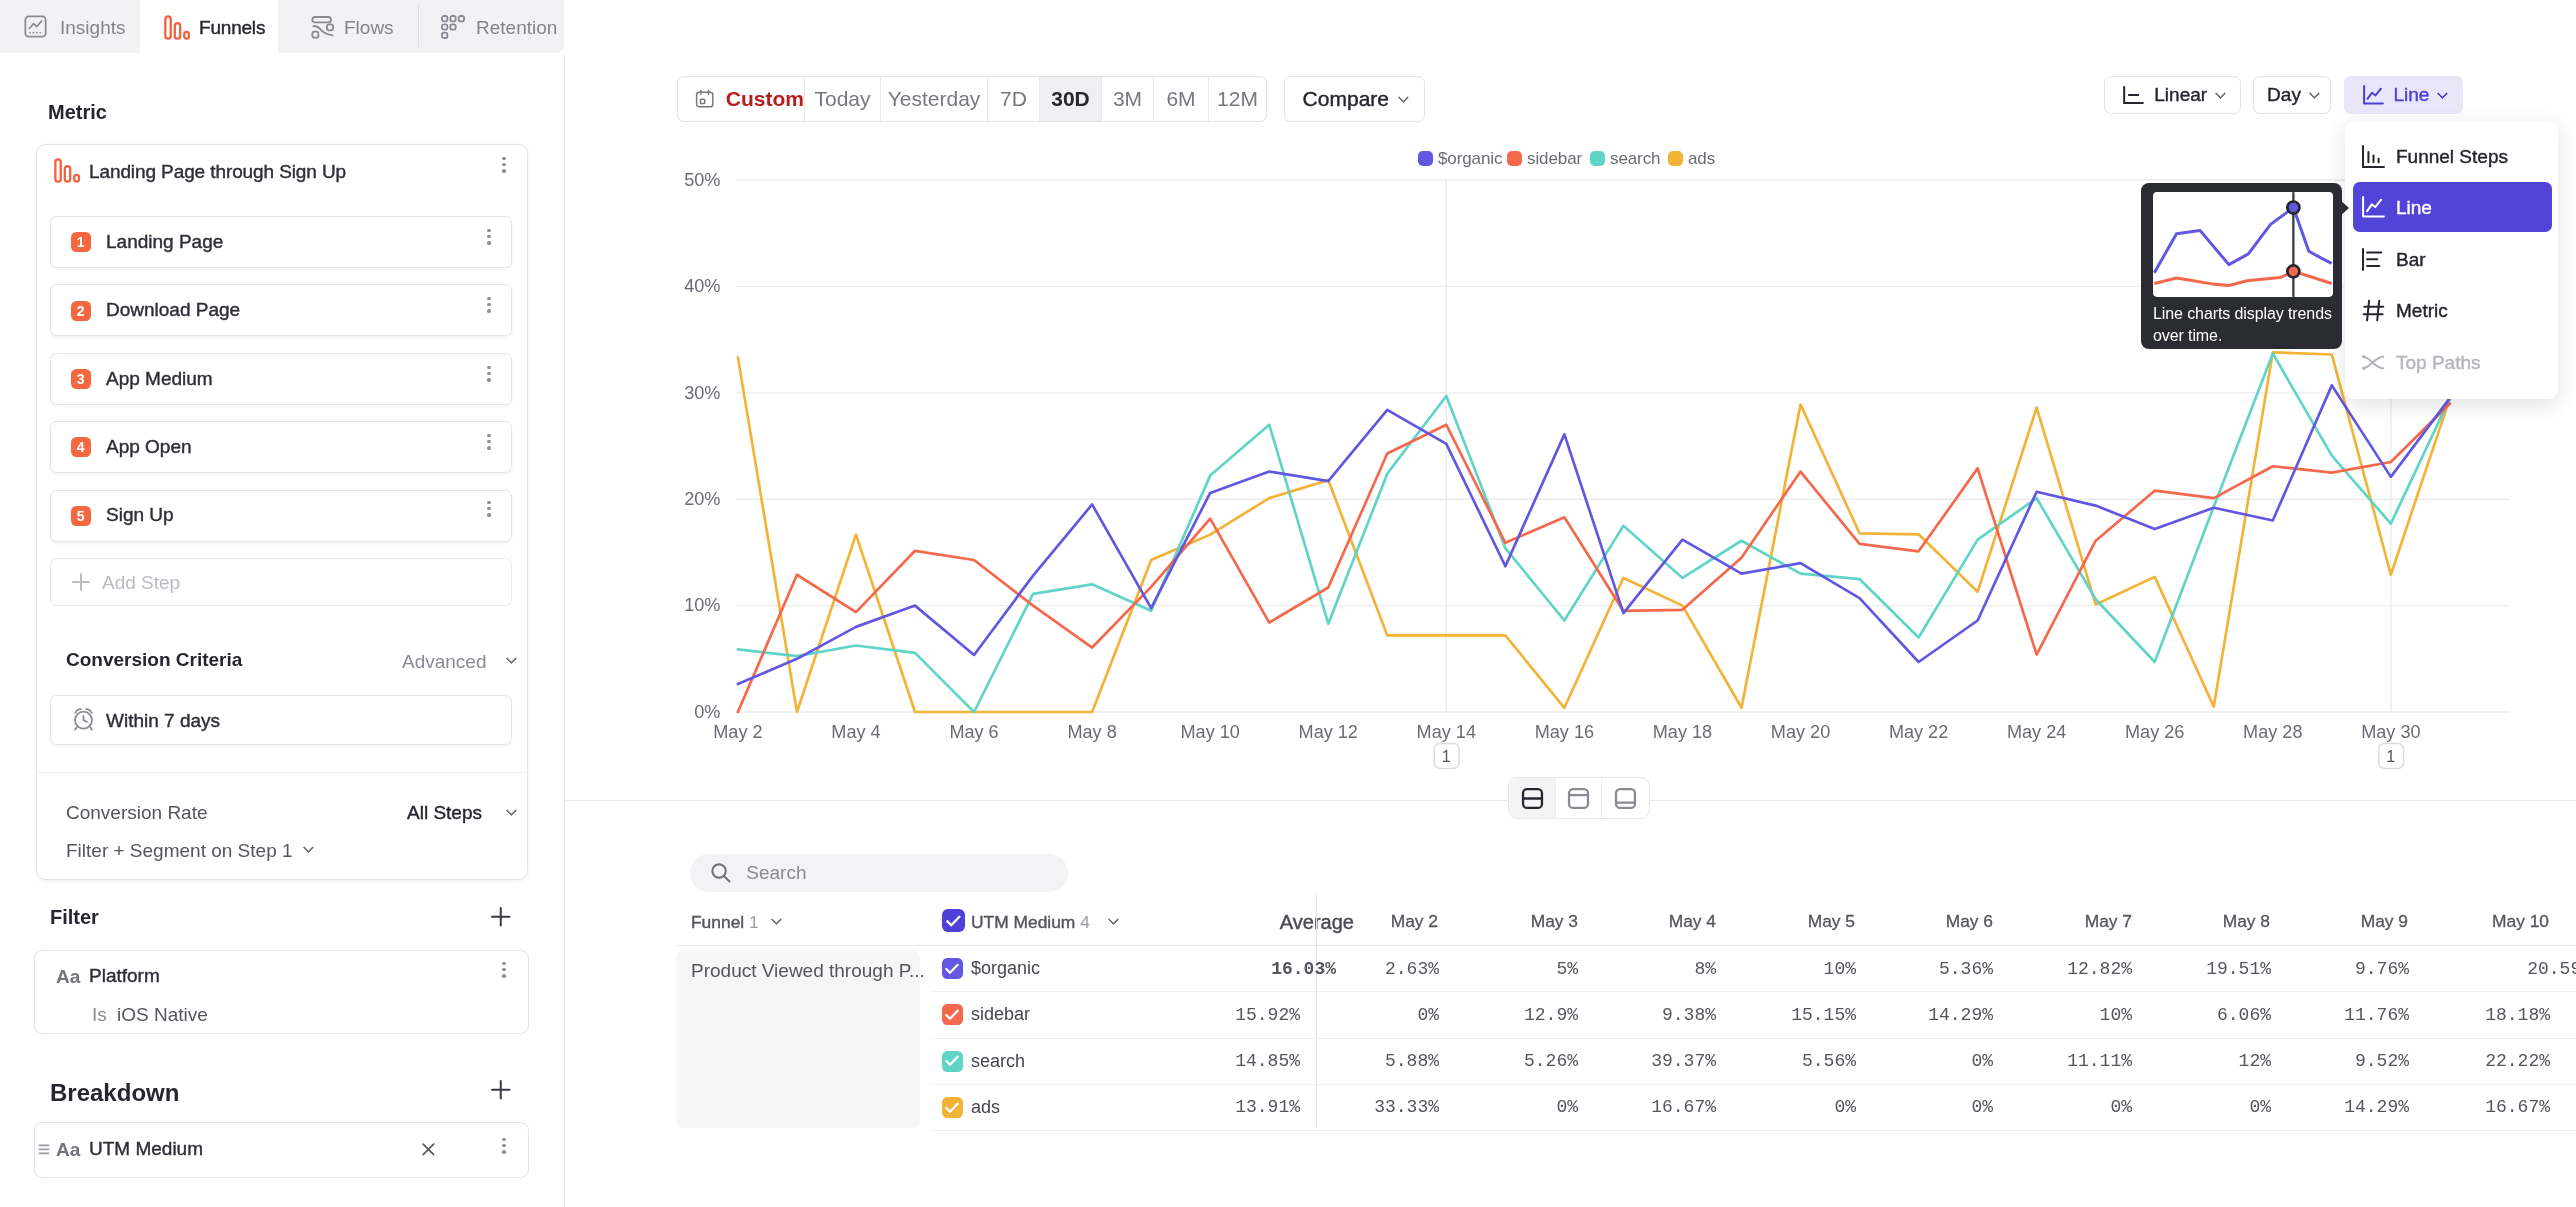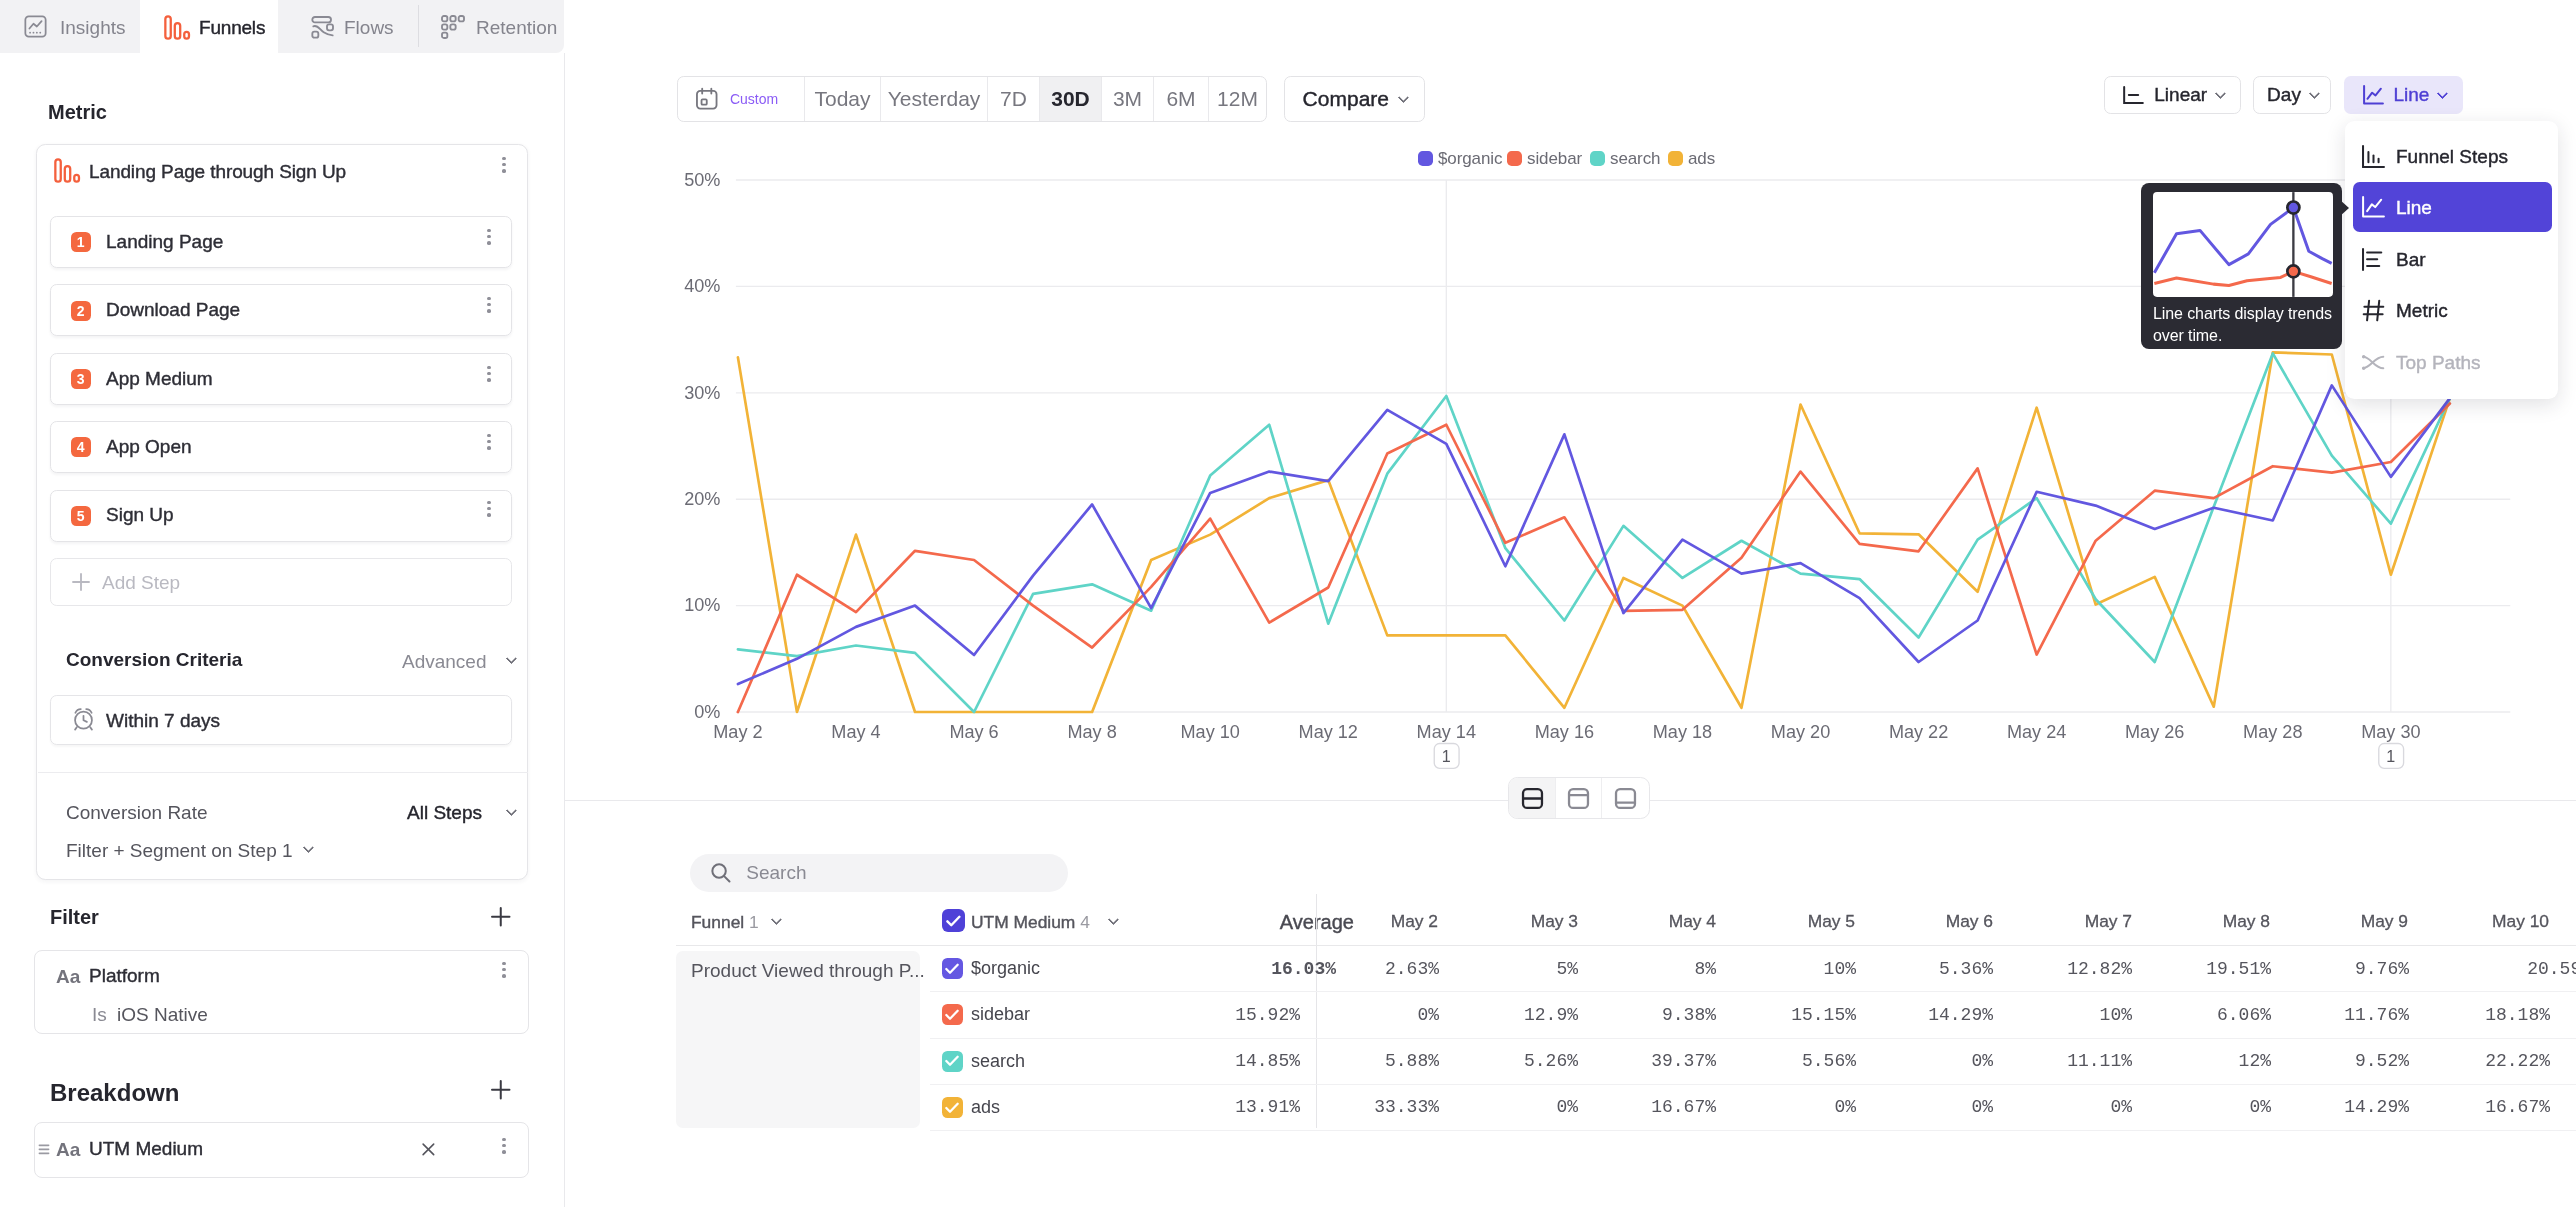--- a/index.html
+++ b/index.html
@@ -187,21 +187,21 @@
   </div>
 
 <div class="ab row" style="left:677px;top:76px;height:46px;border:1.3px solid #e3e3e6;border-radius:6.7px;background:#fff;overflow:hidden;">
   <div class="row" style="height:100%;width:127px;border-right:1.3px solid #e9e9ec;">
     <svg style="margin-left:17px;" width="23.5" height="23.5" viewBox="0 0 36 36" fill="none" stroke="#77777f" stroke-width="2.8">
       <rect x="3" y="6" width="30" height="27" rx="5"></rect>
       <line x1="11" y1="2.5" x2="11" y2="10" stroke-linecap="round"></line>
         <line x1="25" y1="2.5" x2="25" y2="10" stroke-linecap="round"></line>
       <rect x="10" y="19" width="8" height="8" rx="1.5"></rect>
     </svg>
-    <span style="font-size:14px;color:#8b5cf6;margin-left:11.4px;">Custom</span>
+    <span style="font-size:21px;color:#b91c1c;margin-left:11.4px;font-weight:bold;">Custom</span>
   </div>
   <div class="row" style="height:100%;width:76px;justify-content:center;border-right:1.3px solid #e9e9ec;font-size:21px;color:#77777f;">Today</div>
   <div class="row" style="height:100%;width:107px;justify-content:center;border-right:1.3px solid #e9e9ec;font-size:21px;color:#77777f;">Yesterday</div>
   <div class="row" style="height:100%;width:52px;justify-content:center;border-right:1.3px solid #e9e9ec;font-size:21px;color:#77777f;">7D</div>
   <div class="row" style="height:100%;width:62px;justify-content:center;border-right:1.3px solid #e9e9ec;font-size:21px;color:#26262e;font-weight:700;background:#f0f0f2;">30D</div>
   <div class="row" style="height:100%;width:52px;justify-content:center;border-right:1.3px solid #e9e9ec;font-size:21px;color:#77777f;">3M</div>
   <div class="row" style="height:100%;width:55px;justify-content:center;border-right:1.3px solid #e9e9ec;font-size:21px;color:#77777f;">6M</div>
   <div class="row" style="height:100%;width:57px;justify-content:center;font-size:21px;color:#77777f;">12M</div>
 </div>
 <div class="ab row" style="left:1284px;top:76px;height:46px;width:141px;border:1.3px solid #e3e3e6;border-radius:6.7px;background:#fff;justify-content:center;">

